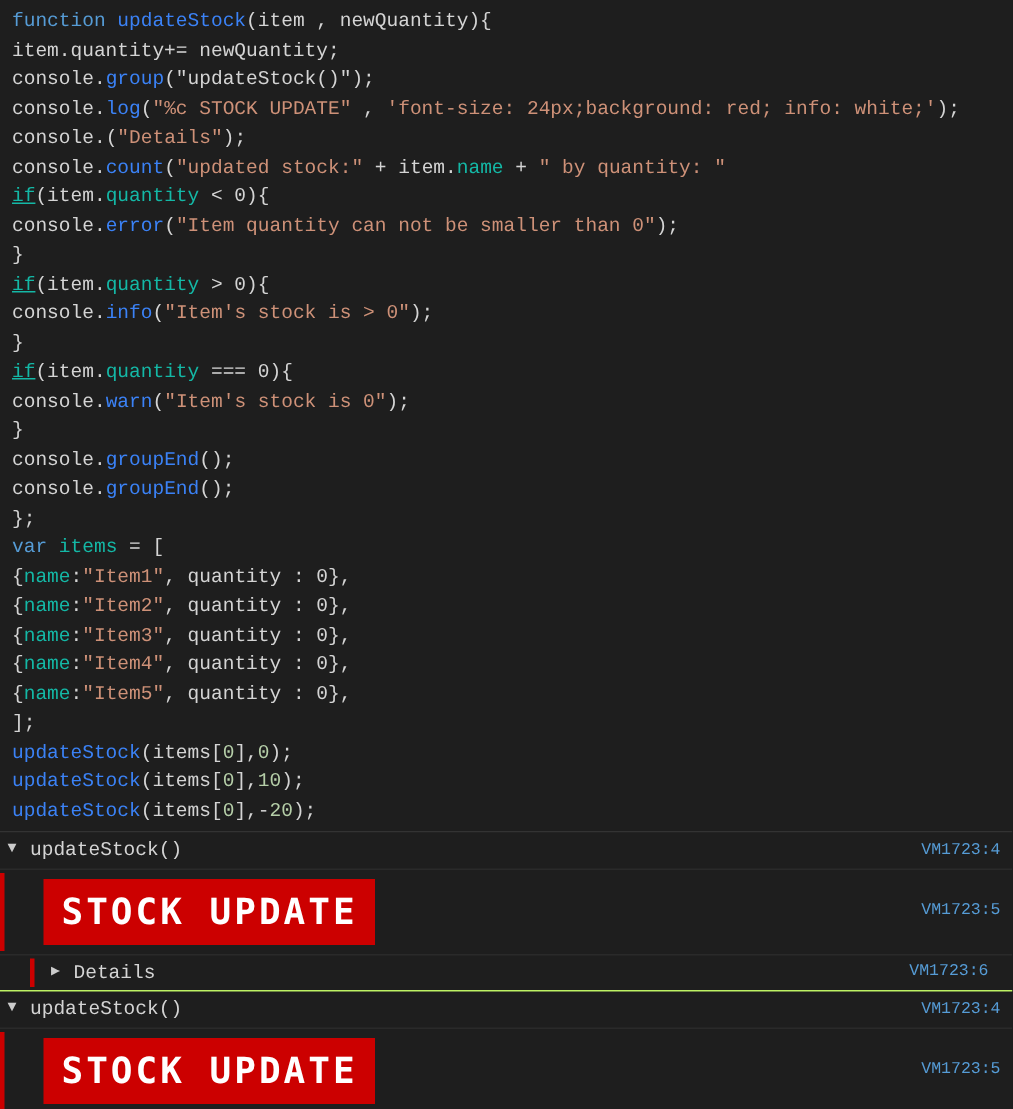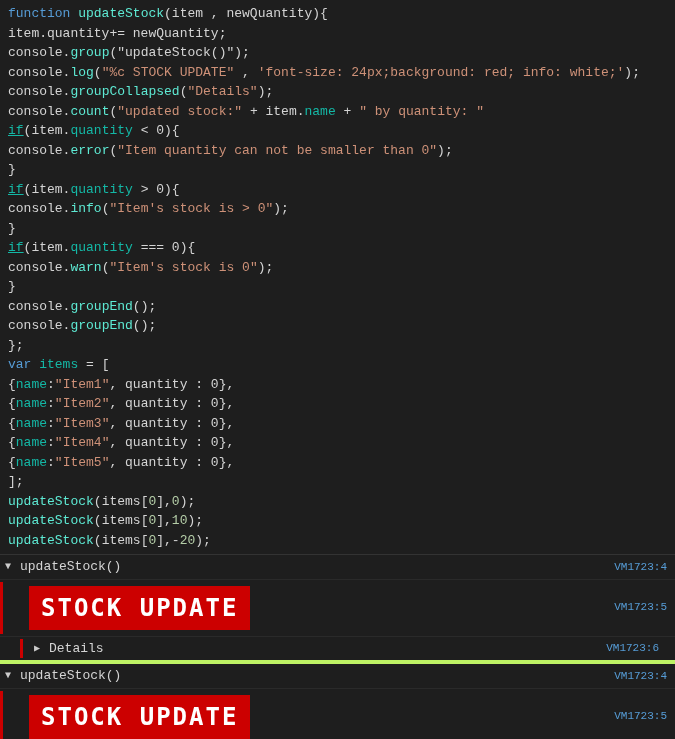--- a/index.html
+++ b/index.html
@@ -19,21 +19,21 @@
       border-bottom: 1px solid #333;
     }
 
     .code-line {
       display: flex;
       padding: 0 8px;
       white-space: pre;
     }
 
     .kw-blue { color: #569cd6; }
-    .kw-yellow { color: #5eead4; }
+    .kw-yellow { color: #3b82f6; }
     .kw-red { color: #14b8a6; text-decoration: underline; }
     .str-orange { color: #ce9178; }
     .num { color: #b5cea8; }
     .plain { color: #d4d4d4; }
     .prop { color: #14b8a6; }
 
     .console-area {
       background: #1e1e1e;
     }
 
@@ -96,41 +96,41 @@
       display: flex;
       align-items: center;
       padding: 2px 0;
       border-bottom: 1px solid #2a2a2a;
     }
 
     .details-row {
       display: flex;
       align-items: center;
       padding: 2px 8px;
-      border-bottom: 4px solid #bef264;
+      border-bottom: 1px solid #bef264;
       color: #d4d4d4;
     }
 
     .left-border-bar {
       width: 3px;
       background: #cc0000;
       align-self: stretch;
       margin-right: 6px;
     }
   </style>
 </head>
 <body>
 
 <div class="code-area" id="code-container">
 <div class="code-line"><span class="kw-blue">function </span><span class="kw-yellow">updateStock</span><span class="plain">(item , newQuantity){</span></div>
     <div class="code-line">    <span class="plain">item.quantity+= newQuantity;</span></div>
     <div class="code-line"></div>
     <div class="code-line">    <span class="plain">console.</span><span class="kw-yellow">group</span><span class="plain">("updateStock()");</span></div>
     <div class="code-line">    <span class="plain">console.</span><span class="kw-yellow">log</span><span class="plain">(</span><span class="str-orange">"%c STOCK UPDATE"</span><span class="plain"> , </span><span class="str-orange">'font-size: 24px;background: red; info: white;'</span><span class="plain">);</span></div>
-    <div class="code-line">    <span class="plain">console.</span><span class="kw-yellow">groupCollapsed</span><span class="plain">(</span><span class="str-orange">"Details"</span><span class="plain">);</span></div>
+    <div class="code-line">    <span class="plain">console.</span><span class="plain">(</span><span class="str-orange">"Details"</span><span class="plain">);</span></div>
     <div class="code-line"></div>
     <div class="code-line">        <span class="plain">console.</span><span class="kw-yellow">count</span><span class="plain">(</span><span class="str-orange">"updated stock:"</span><span class="plain"> + item.</span><span class="prop">name</span><span class="plain"> + </span><span class="str-orange">" by quantity: "</span></div>
     <div class="code-line">        <span class="kw-red">if</span><span class="plain">(item.</span><span class="prop">quantity</span><span class="plain"> &lt; 0){</span></div>
     <div class="code-line">            <span class="plain">console.</span><span class="kw-yellow">error</span><span class="plain">(</span><span class="str-orange">"Item quantity can not be smaller than 0"</span><span class="plain">);</span></div>
     <div class="code-line">        <span class="plain">}</span></div>
     <div class="code-line">        <span class="kw-red">if</span><span class="plain">(item.</span><span class="prop">quantity</span><span class="plain"> &gt; 0){</span></div>
     <div class="code-line">            <span class="plain">console.</span><span class="kw-yellow">info</span><span class="plain">(</span><span class="str-orange">"Item's stock is &gt; 0"</span><span class="plain">);</span></div>
     <div class="code-line">        <span class="plain">}</span></div>
     <div class="code-line">        <span class="kw-red">if</span><span class="plain">(item.</span><span class="prop">quantity</span><span class="plain"> === 0){</span></div>
     <div class="code-line">            <span class="plain">console.</span><span class="kw-yellow">warn</span><span class="plain">(</span><span class="str-orange">"Item's stock is 0"</span><span class="plain">);</span></div>

